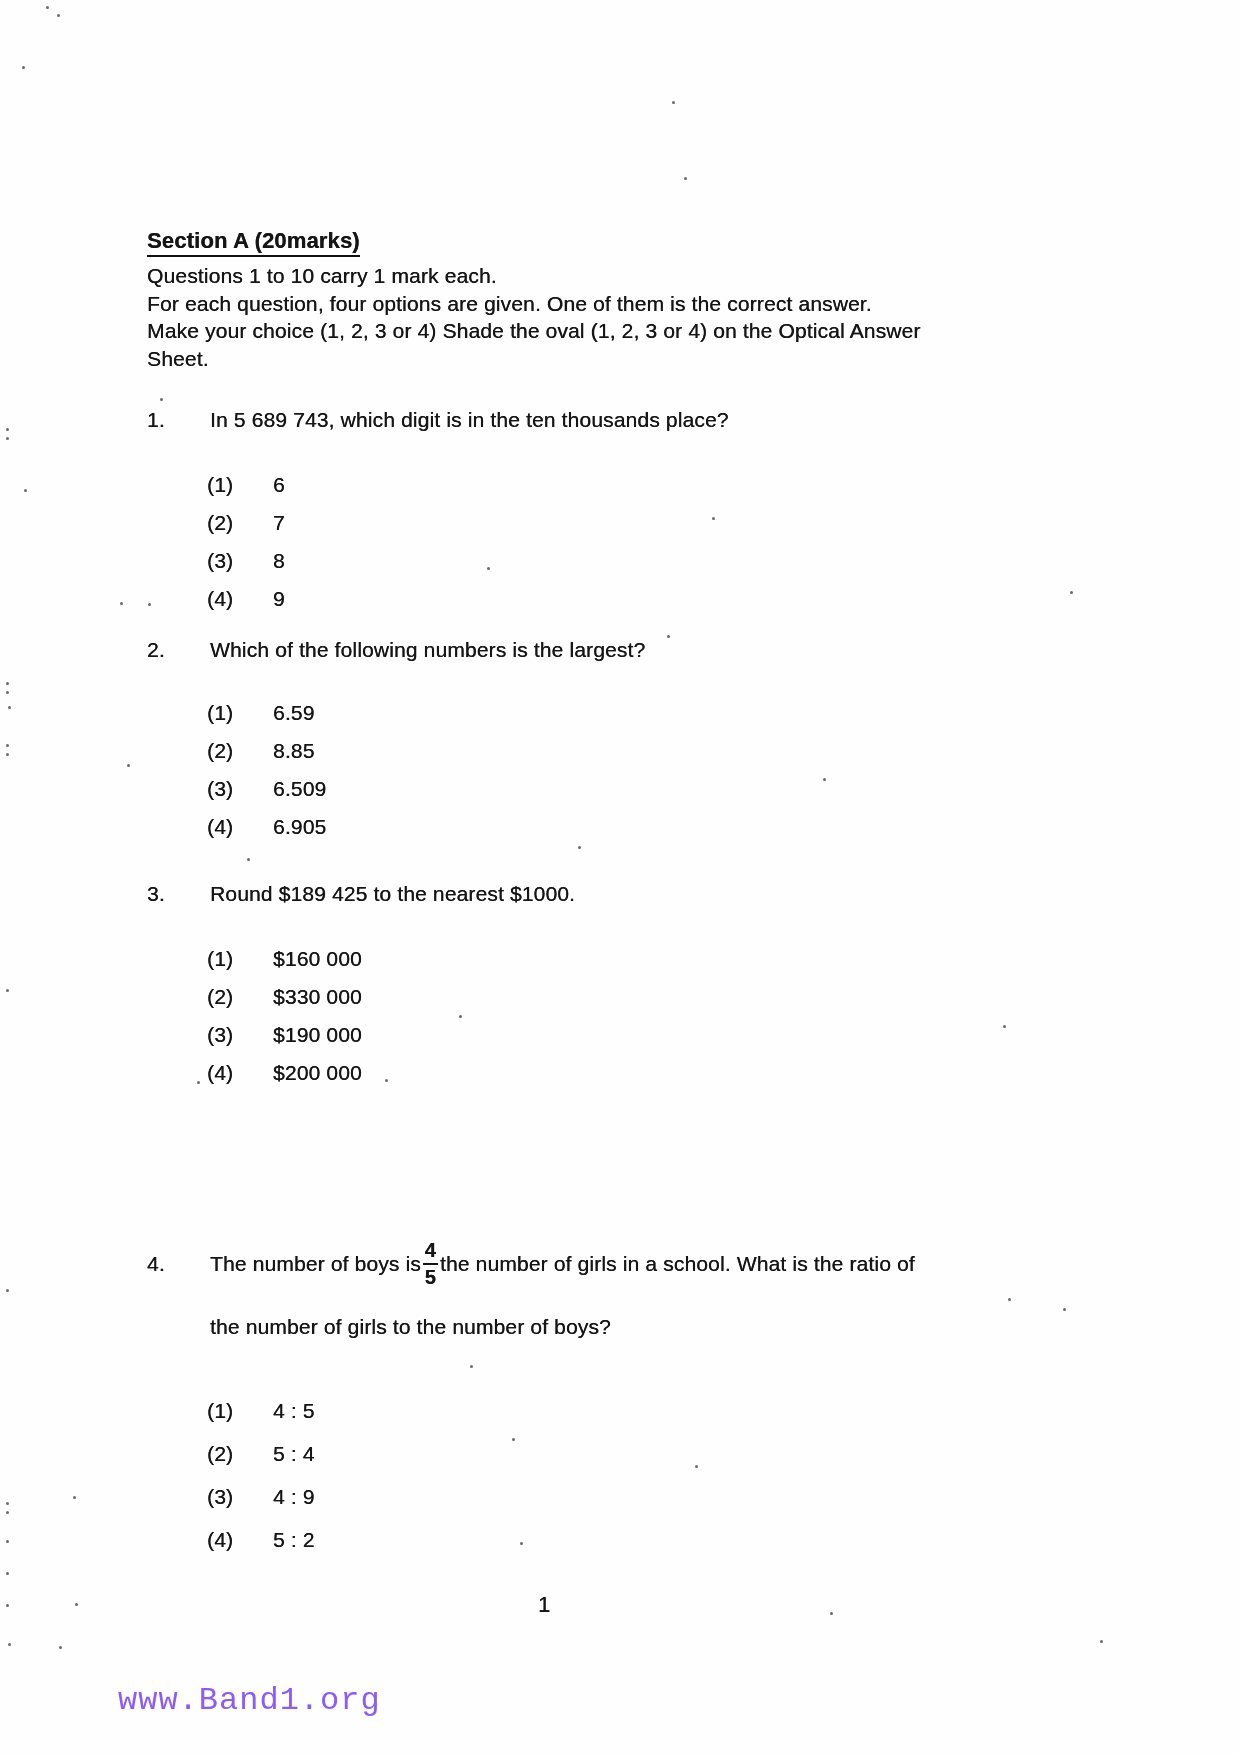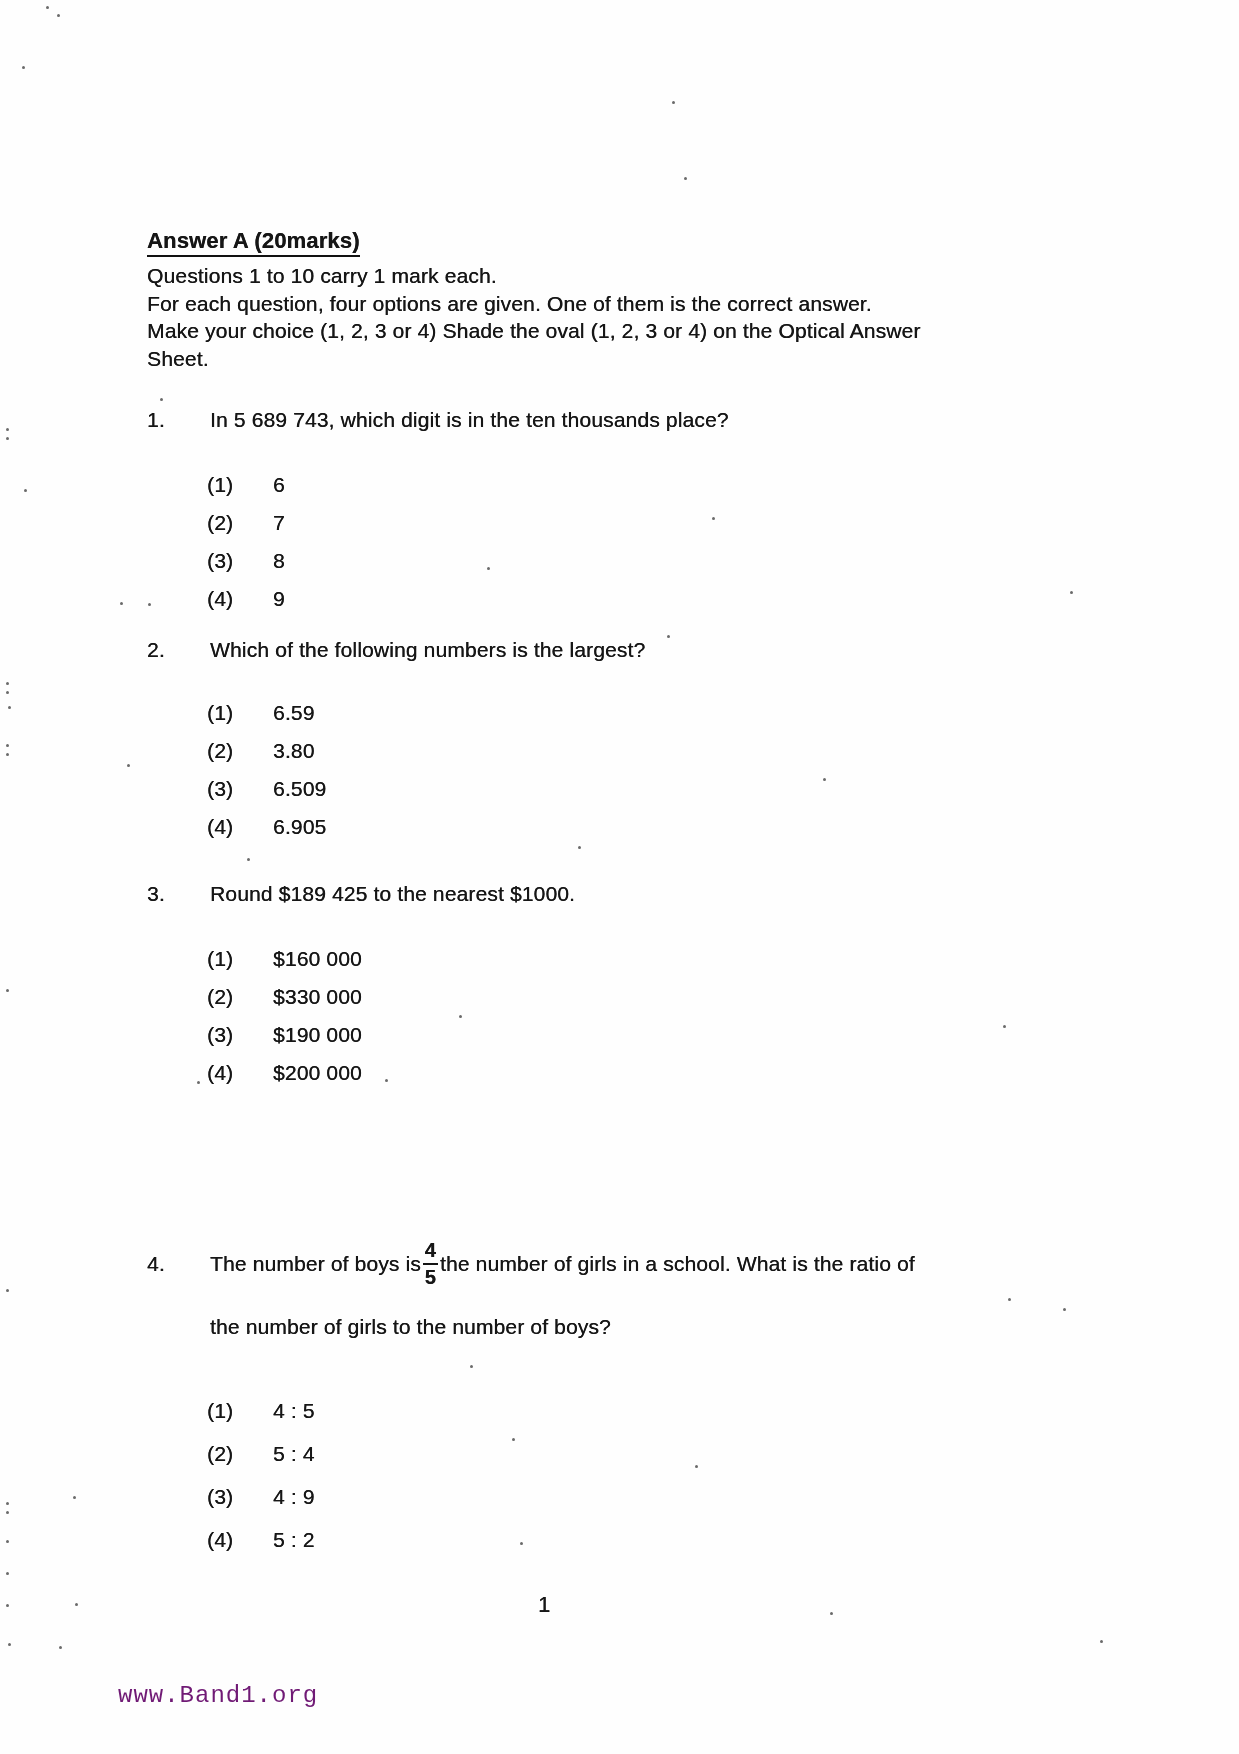--- a/index.html
+++ b/index.html
@@ -42,32 +42,32 @@
   }
   .fr-num,.fr-den{font-size:20px;font-weight:bold;line-height:1.05;}
   .fr-bar{width:15px;border-top:2.5px solid #141414;margin:2px 0;}
   .q-line2{margin-left:63px;margin-top:27px;font-size:21px;}
   .q4 .options{margin-top:50px;}
   
   .page-number{position:absolute;left:538px;top:1592px;font-size:22px;}
   .watermark{
     position:absolute;left:118px;top:1682px;
     font-family:"Liberation Mono","DejaVu Sans Mono",monospace;
-    font-size:24px;letter-spacing:1px;text-shadow:none;color:#701a75;
+    font-size:32px;letter-spacing:1px;text-shadow:none;color:#8b5cf6;
   }
   
   .sp{position:absolute;width:3px;height:3px;background:#2b2b2b;border-radius:50%;opacity:.7;}
 </style>
 </head>
 <body>
 
 <div class="page">
 
   <div class="header">
-    <div class="section-title">Answer A (20marks)</div>
+    <div class="section-title">Section A (20marks)</div>
     
     <div class="instr">Questions 1 to 10 carry 1 mark each.</div>
     <div class="instr">For each question, four options are given. One of them is the correct answer.</div>
     <div class="instr">Make your choice (1, 2, 3 or 4)  Shade the oval (1, 2, 3 or 4) on the Optical Answer</div>
     <div class="instr">Sheet.</div>
   </div>
 
   <section class="question" style="top:408px">
     <div class="q-head">
       <span class="q-num">1.</span>
@@ -98,21 +98,21 @@
       <span class="q-num">2.</span>
       <span class="q-text">Which of the following numbers is the largest?</span>
     </div>
     <div class="options" style="margin-top:32px">
       <div class="option">
         <span class="opt-label">(1)</span>
         <span class="opt-value">6.59</span>
       </div>
       <div class="option">
         <span class="opt-label">(2)</span>
-        <span class="opt-value">3.80</span>
+        <span class="opt-value">8.85</span>
       </div>
       <div class="option">
         <span class="opt-label">(3)</span>
         <span class="opt-value">6.509</span>
       </div>
       <div class="option">
         <span class="opt-label">(4)</span>
         <span class="opt-value">6.905</span>
       </div>
     </div>

